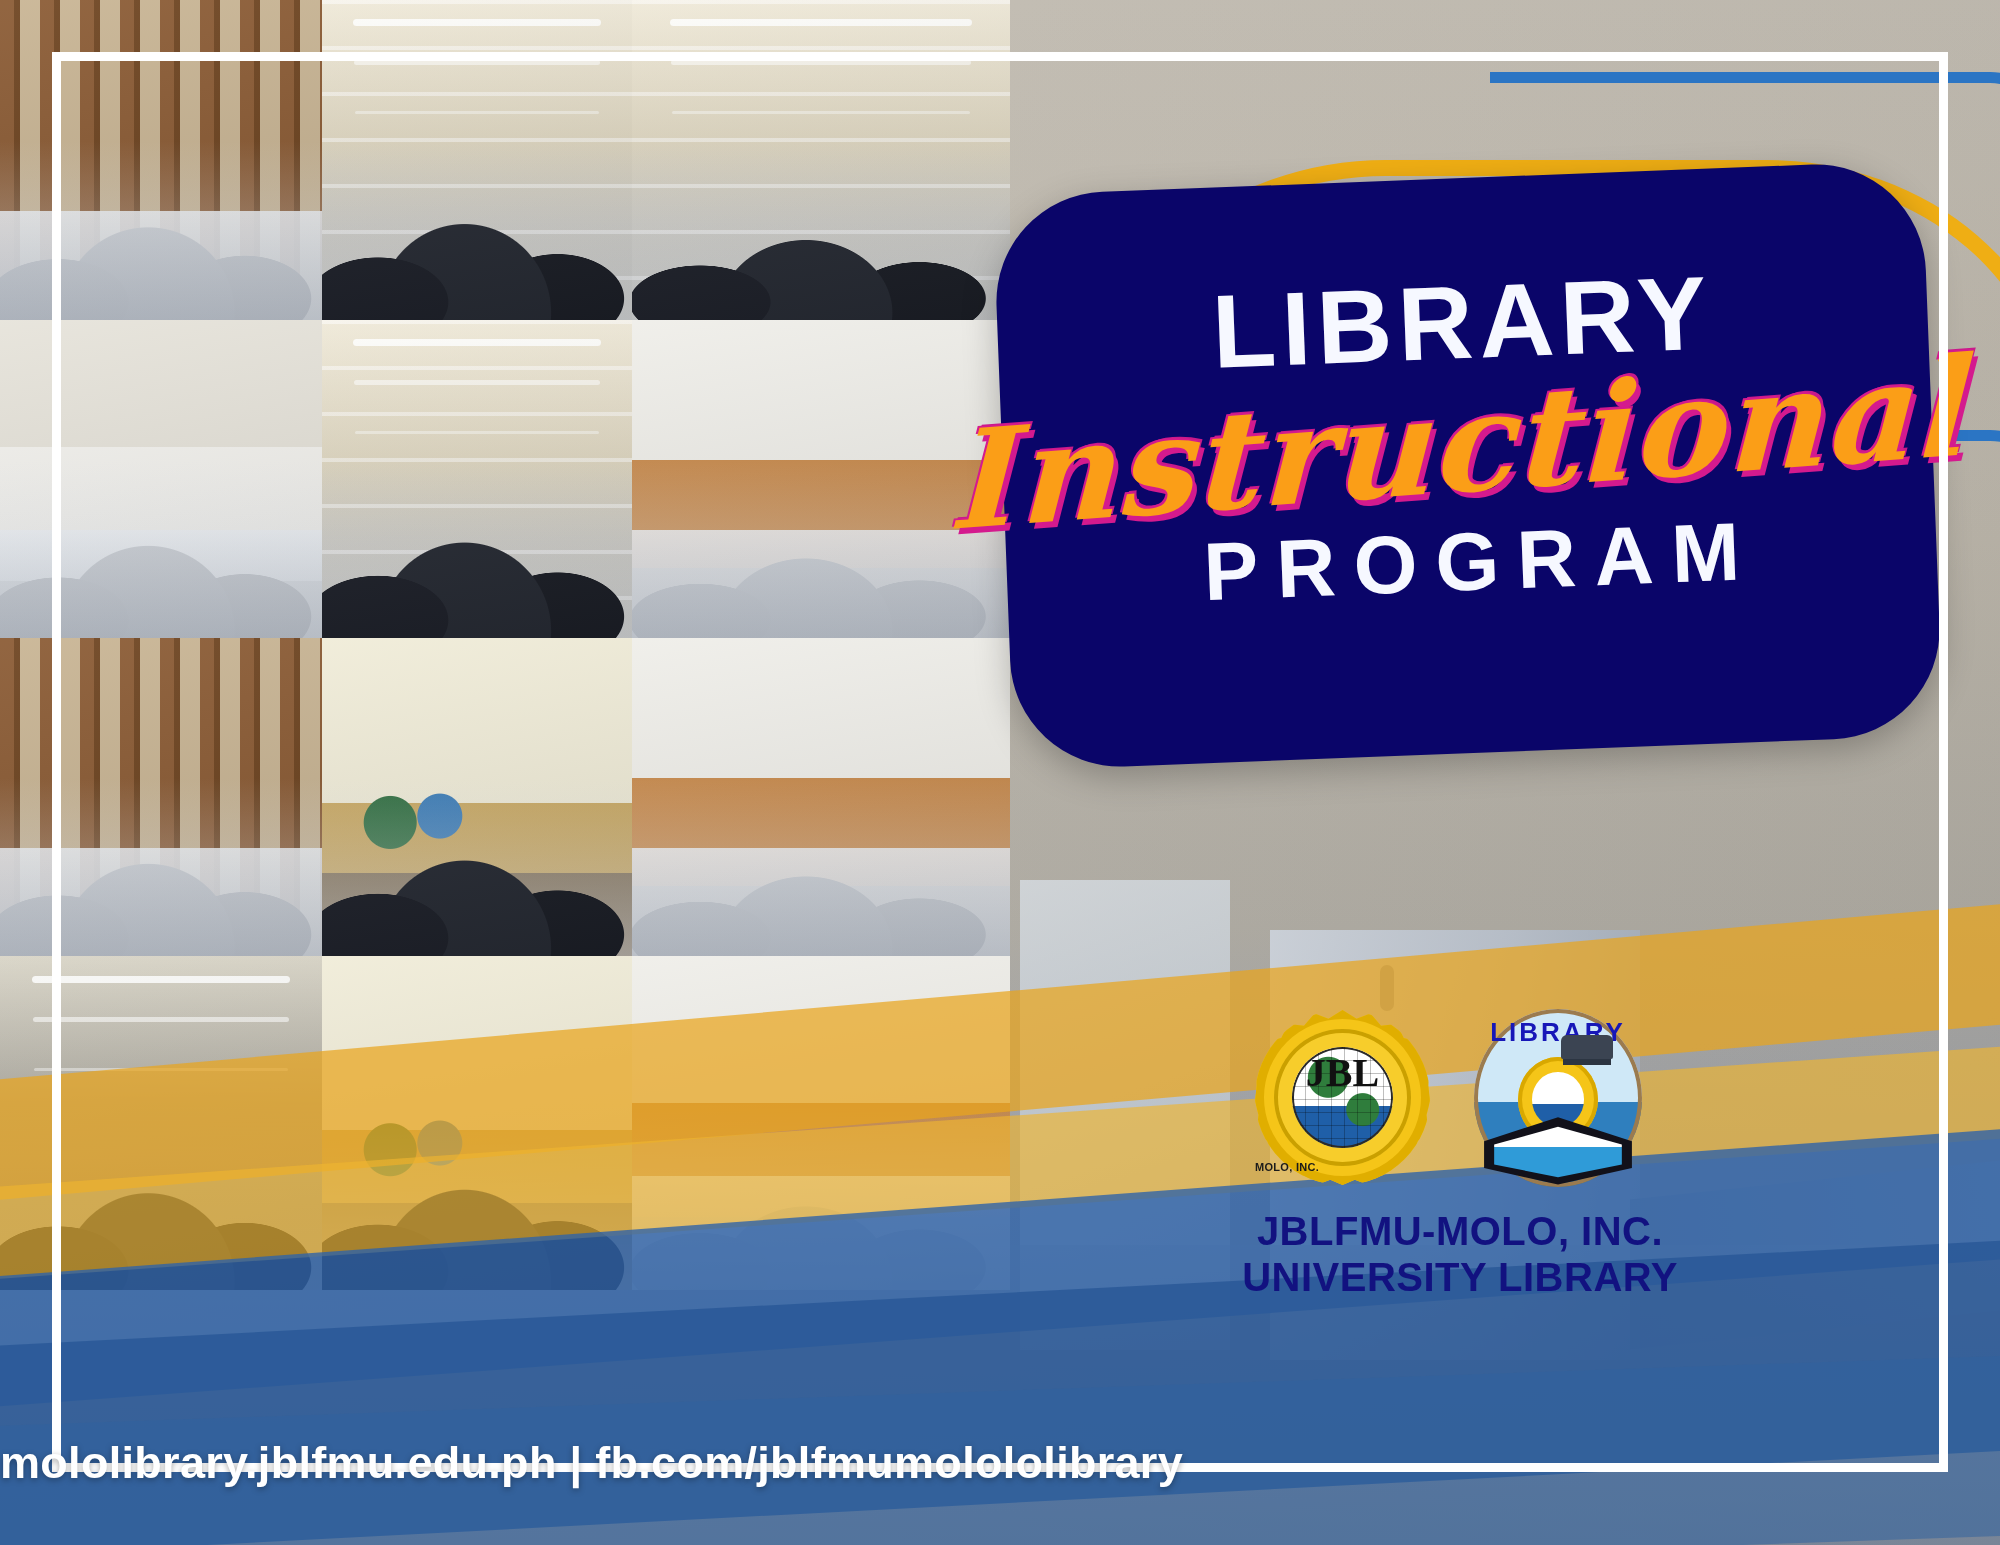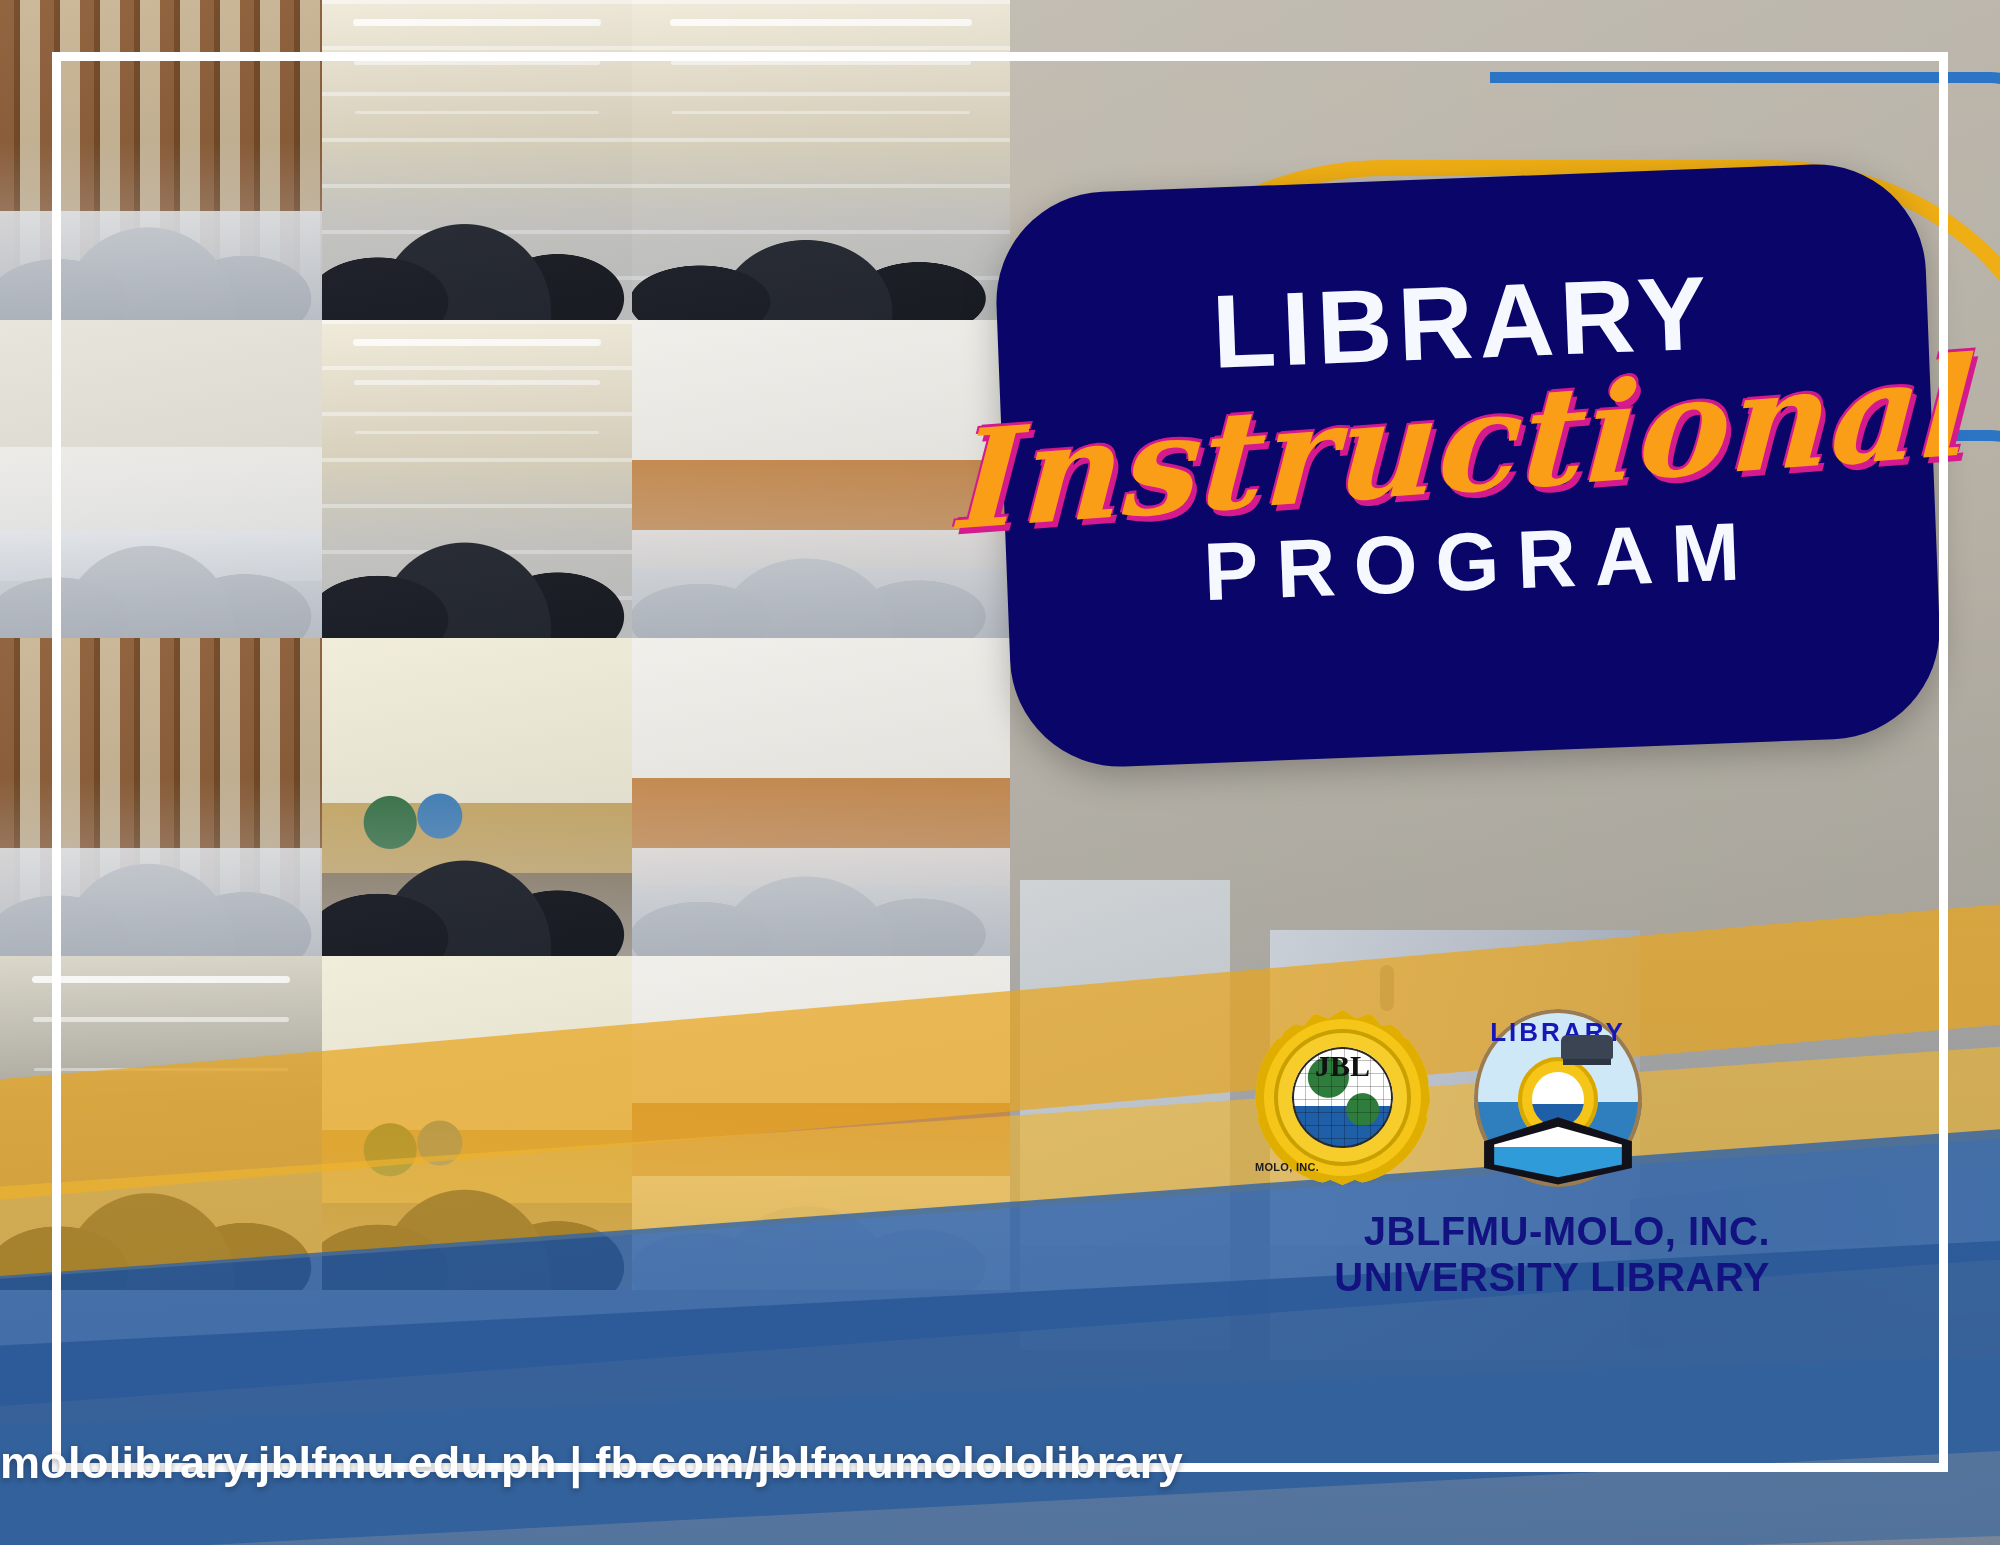--- a/index.html
+++ b/index.html
@@ -110,21 +110,21 @@
   .seal-globe{position:absolute;left:21%;top:21%;width:58%;height:58%;border-radius:50%;
     background:
       radial-gradient(circle at 36% 30%, #2f7d3c 0 20px, transparent 21px),
       radial-gradient(circle at 70% 62%, #2f7d3c 0 16px, transparent 17px),
       linear-gradient(180deg,#ffffff 0 58%, #1f5fa8 58% 100%);
     box-shadow:inset 0 0 0 2px #2b2b2b;overflow:hidden;}
   .seal-globe::before{content:"";position:absolute;left:0;top:0;width:100%;height:100%;
     background:repeating-linear-gradient(90deg,rgba(0,0,0,.25) 0 1px,transparent 1px 13px),
                repeating-linear-gradient(180deg,rgba(0,0,0,.25) 0 1px,transparent 1px 13px);}
   .seal-mono{position:absolute;left:0;top:22%;width:100%;text-align:center;
-    font-size:30px;font-weight:bold;color:#111;font-family:"Liberation Serif",serif;}
+    font-size:40px;font-weight:bold;color:#111;font-family:"Liberation Serif",serif;}
   .seal-arc-top,.seal-arc-bot{position:absolute;left:0;width:100%;
     font-size:8.5px;font-weight:bold;color:#1b1b1b;letter-spacing:.3px;}
   .seal-arc-bot{bottom:12px;font-size:11px;}
 
   .libseal{position:relative;width:168px;height:178px;}
   .lib-oval{position:absolute;inset:0;border-radius:50%;
     background:linear-gradient(180deg,#cfe8f7 0 52%, #2f7fbe 52% 74%, #1d6aa8 74% 100%);
     box-shadow:inset 0 0 0 4px #9b7b4f;}
   .lib-word{position:absolute;left:0;top:8px;width:100%;text-align:center;
     color:#1717b8;font-weight:bold;font-size:26px;letter-spacing:3px;}
@@ -133,21 +133,21 @@
   .lib-inner-globe{position:absolute;left:18%;top:18%;width:64%;height:64%;border-radius:50%;
     background:linear-gradient(180deg,#ffffff 0 58%, #1f5fa8 58% 100%);}
   .lib-cap{position:absolute;left:52%;top:15%;width:52px;height:24px;border-radius:6px 6px 2px 2px;
     background:#3b4452;box-shadow:0 8px 0 -2px #2c3542;}
   .lib-book{position:absolute;left:6%;bottom:2px;width:88%;height:42%;
     background:#12111a;clip-path:polygon(0% 42%,50% 10%,100% 42%,100% 78%,50% 100%,0% 78%);}
   .lib-book-in{position:absolute;left:12%;bottom:8px;width:76%;height:33%;
     background:linear-gradient(180deg,#ffffff 0 45%, #2f9bd8 45% 100%);
     clip-path:polygon(0% 42%,50% 12%,100% 42%,100% 76%,50% 98%,0% 76%);}
 
-  .inst-name{position:absolute;left:1150px;top:1208px;width:620px;text-align:right;
+  .inst-name{position:absolute;left:1150px;top:1208px;width:620px;text-align:center;
     color:#121280;font-size:40px;font-weight:bold;line-height:1.16;letter-spacing:.5px;}
 
   
   .frame{position:absolute;left:52px;top:52px;width:1896px;height:1420px;
     border:9px solid #ffffff;pointer-events:none;}
 
   
   .footer{position:absolute;left:0;right:0;bottom:56px;display:flex;justify-content:flex-start;}
   .footer-url{color:#ffffff;font-size:45px;font-weight:bold;letter-spacing:.3px;
     text-shadow:0 2px 6px rgba(0,0,0,.35);}

